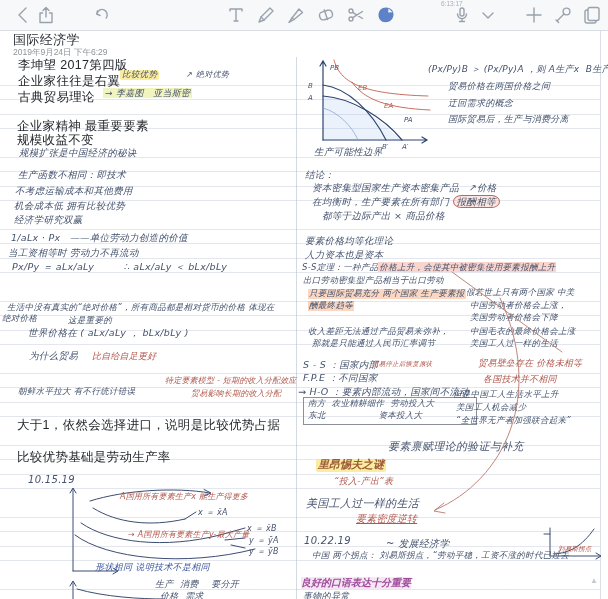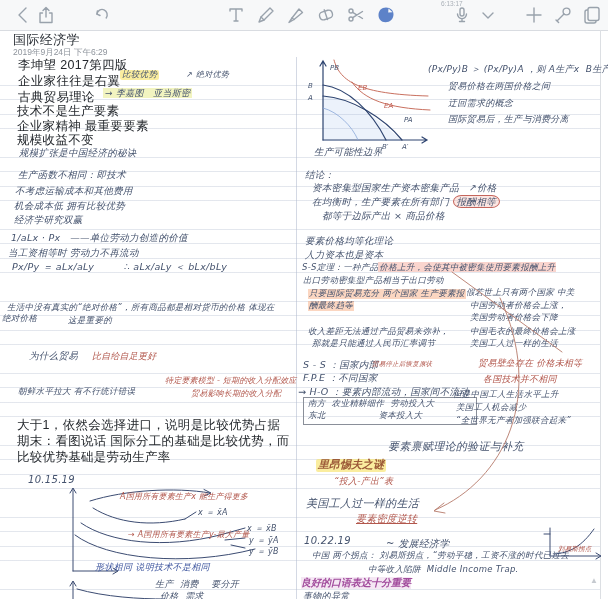--- a/index.html
+++ b/index.html
@@ -102,44 +102,43 @@
   <div class="paper-lines"></div>
   <div class="vdiv"></div>
   <div class="redge"></div>
 
   <div class="abs tp" style="left:18px;top:58px">李坤望 2017第四版</div>
   <div class="abs tp" style="left:18px;top:74px">企业家往往是右翼</div>
   <div class="abs hw s85 hly" style="left:120px;top:70px">比较优势</div>
   <div class="abs hw s8" style="left:186px;top:70px">↗ 绝对优势</div>
   <div class="abs tp" style="left:18px;top:90px">古典贸易理论</div>
   <div class="abs hw s9 hlg" style="left:103px;top:88px">→ 李嘉图　亚当斯密</div>
-  <div class="abs tp" style="left:17px;top:104px">技术不是生产要素</div>
   <div class="abs tp" style="left:17px;top:119px">企业家精神 最重要要素</div>
   <div class="abs tp" style="left:17px;top:133px">规模收益不变</div>
   <div class="abs hw" style="left:19px;top:148px">规模扩张是中国经济的秘诀</div>
 
   <div class="abs hw" style="left:18px;top:170px">生产函数不相同：即技术</div>
   <div class="abs hw" style="left:15px;top:186px">不考虑运输成本和其他费用</div>
   <div class="abs hw" style="left:14px;top:201px">机会成本低 拥有比较优势</div>
   <div class="abs hw" style="left:14px;top:215px">经济学研究双赢</div>
 
   <div class="abs hw" style="left:11px;top:233px">1/aLx · Px　——单位劳动力创造的价值</div>
   <div class="abs hw" style="left:8px;top:248px">当工资相等时 劳动力不再流动</div>
   <div class="abs hw" style="left:12px;top:262px">Px/Py ＝ aLx/aLy　　　∴ aLx/aLy ＜ bLx/bLy</div>
   <div class="abs hw s85" style="left:7px;top:303px">生活中没有真实的“绝对价格”，所有商品都是相对货币的价格 体现在</div>
   <div class="abs hw s85" style="left:2px;top:314px">绝对价格</div>
   <div class="abs hw s85" style="left:68px;top:316px">这是重要的</div>
+  <div class="abs hw" style="left:28px;top:328px">世界价格在 ( aLx/aLy ， bLx/bLy )</div>
   <div class="abs hw" style="left:29px;top:351px">为什么贸易</div>
   <div class="abs rd s9" style="left:92px;top:351px">比自给自足更好</div>
   <div class="abs rd" style="left:165px;top:376px">特定要素模型 - 短期的收入分配效应</div>
   <div class="abs rd" style="left:191px;top:389px">贸易影响长期的收入分配</div>
   <div class="abs hw s85" style="left:18px;top:387px">朝鲜水平拉大 有不行统计错误</div>
 
   <div class="abs tp" style="left:17px;top:418px">大于1，依然会选择进口，说明是比较优势占据</div>
-  <div class="abs tp" style="left:17px;top:434px">期末：看图说话 国际分工的基础是比较优势，而</div>
   <div class="abs tp" style="left:17px;top:450px">比较优势基础是劳动生产率</div>
 
   <div class="abs hw s10" style="left:28px;top:474px">10.15.19</div>
 
   <svg class="dksvg" style="left:55px;top:483px" width="250" height="95" viewBox="0 0 250 95">
     <g stroke="#3c4c72" stroke-width="1" fill="none" stroke-linecap="round">
       <path d="M18 88 V6 M15 10 L18 5 L21 10"></path>
       <path d="M18 88 H62 M58 85 L63 88 L58 91"></path>
       <path d="M35 18 C70 7 120 4 155 10 M149 6.5 L156 10 L149 13"></path>
       <path d="M38 25 C62 40 95 44 130 36"></path>
@@ -224,21 +223,20 @@
   <div class="abs hw s85" style="left:456px;top:416px">“全世界无产者加强联合起来”</div>
 
   <div class="abs hw s11" style="left:388px;top:441px">要素禀赋理论的验证与补充</div>
   <div class="abs s11 hly" style="left:316px;top:459px;font-family:'DejaVu Sans',sans-serif;font-style:italic;color:#9c5a38;font-weight:bold">里昂惕夫之谜</div>
   <div class="abs rd s9" style="left:334px;top:476px">“投入-产出”表</div>
   <div class="abs hw s11" style="left:306px;top:498px">美国工人过一样的生活</div>
   <div class="abs rd s10" style="left:356px;top:513px;text-decoration:underline">要素密度逆转</div>
   <div class="abs hw s10" style="left:304px;top:535px">10.22.19</div>
   <div class="abs hw s7" style="left:386px;top:538px">~ 发展经济学</div>
   <div class="abs hw s85" style="left:312px;top:551px">中国 两个拐点： 刘易斯拐点，“劳动平稳，工资不涨的时代已过去</div>
-  <div class="abs hw s85" style="left:368px;top:565px">中等收入陷阱  Middle Income Trap.</div>
   <div class="abs s10 pur" style="left:301px;top:577px;font-family:Liberation Serif, serif;font-style:italic">良好的口语表达十分重要</div>
   <div class="abs hw s9" style="left:303px;top:591px">事物的异常</div>
 
   <svg class="dksvg" style="left:300px;top:255px" width="305" height="270" viewBox="0 0 305 270">
     <g stroke="#b5796a" stroke-width=".9" fill="none" stroke-linecap="round">
       <path d="M152 17 L262 97"></path>
       <path d="M200 43 C245 140 205 225 135 255"></path>
       <path d="M144 248 L134 256 L145 258"></path>
     </g>
   </svg>

